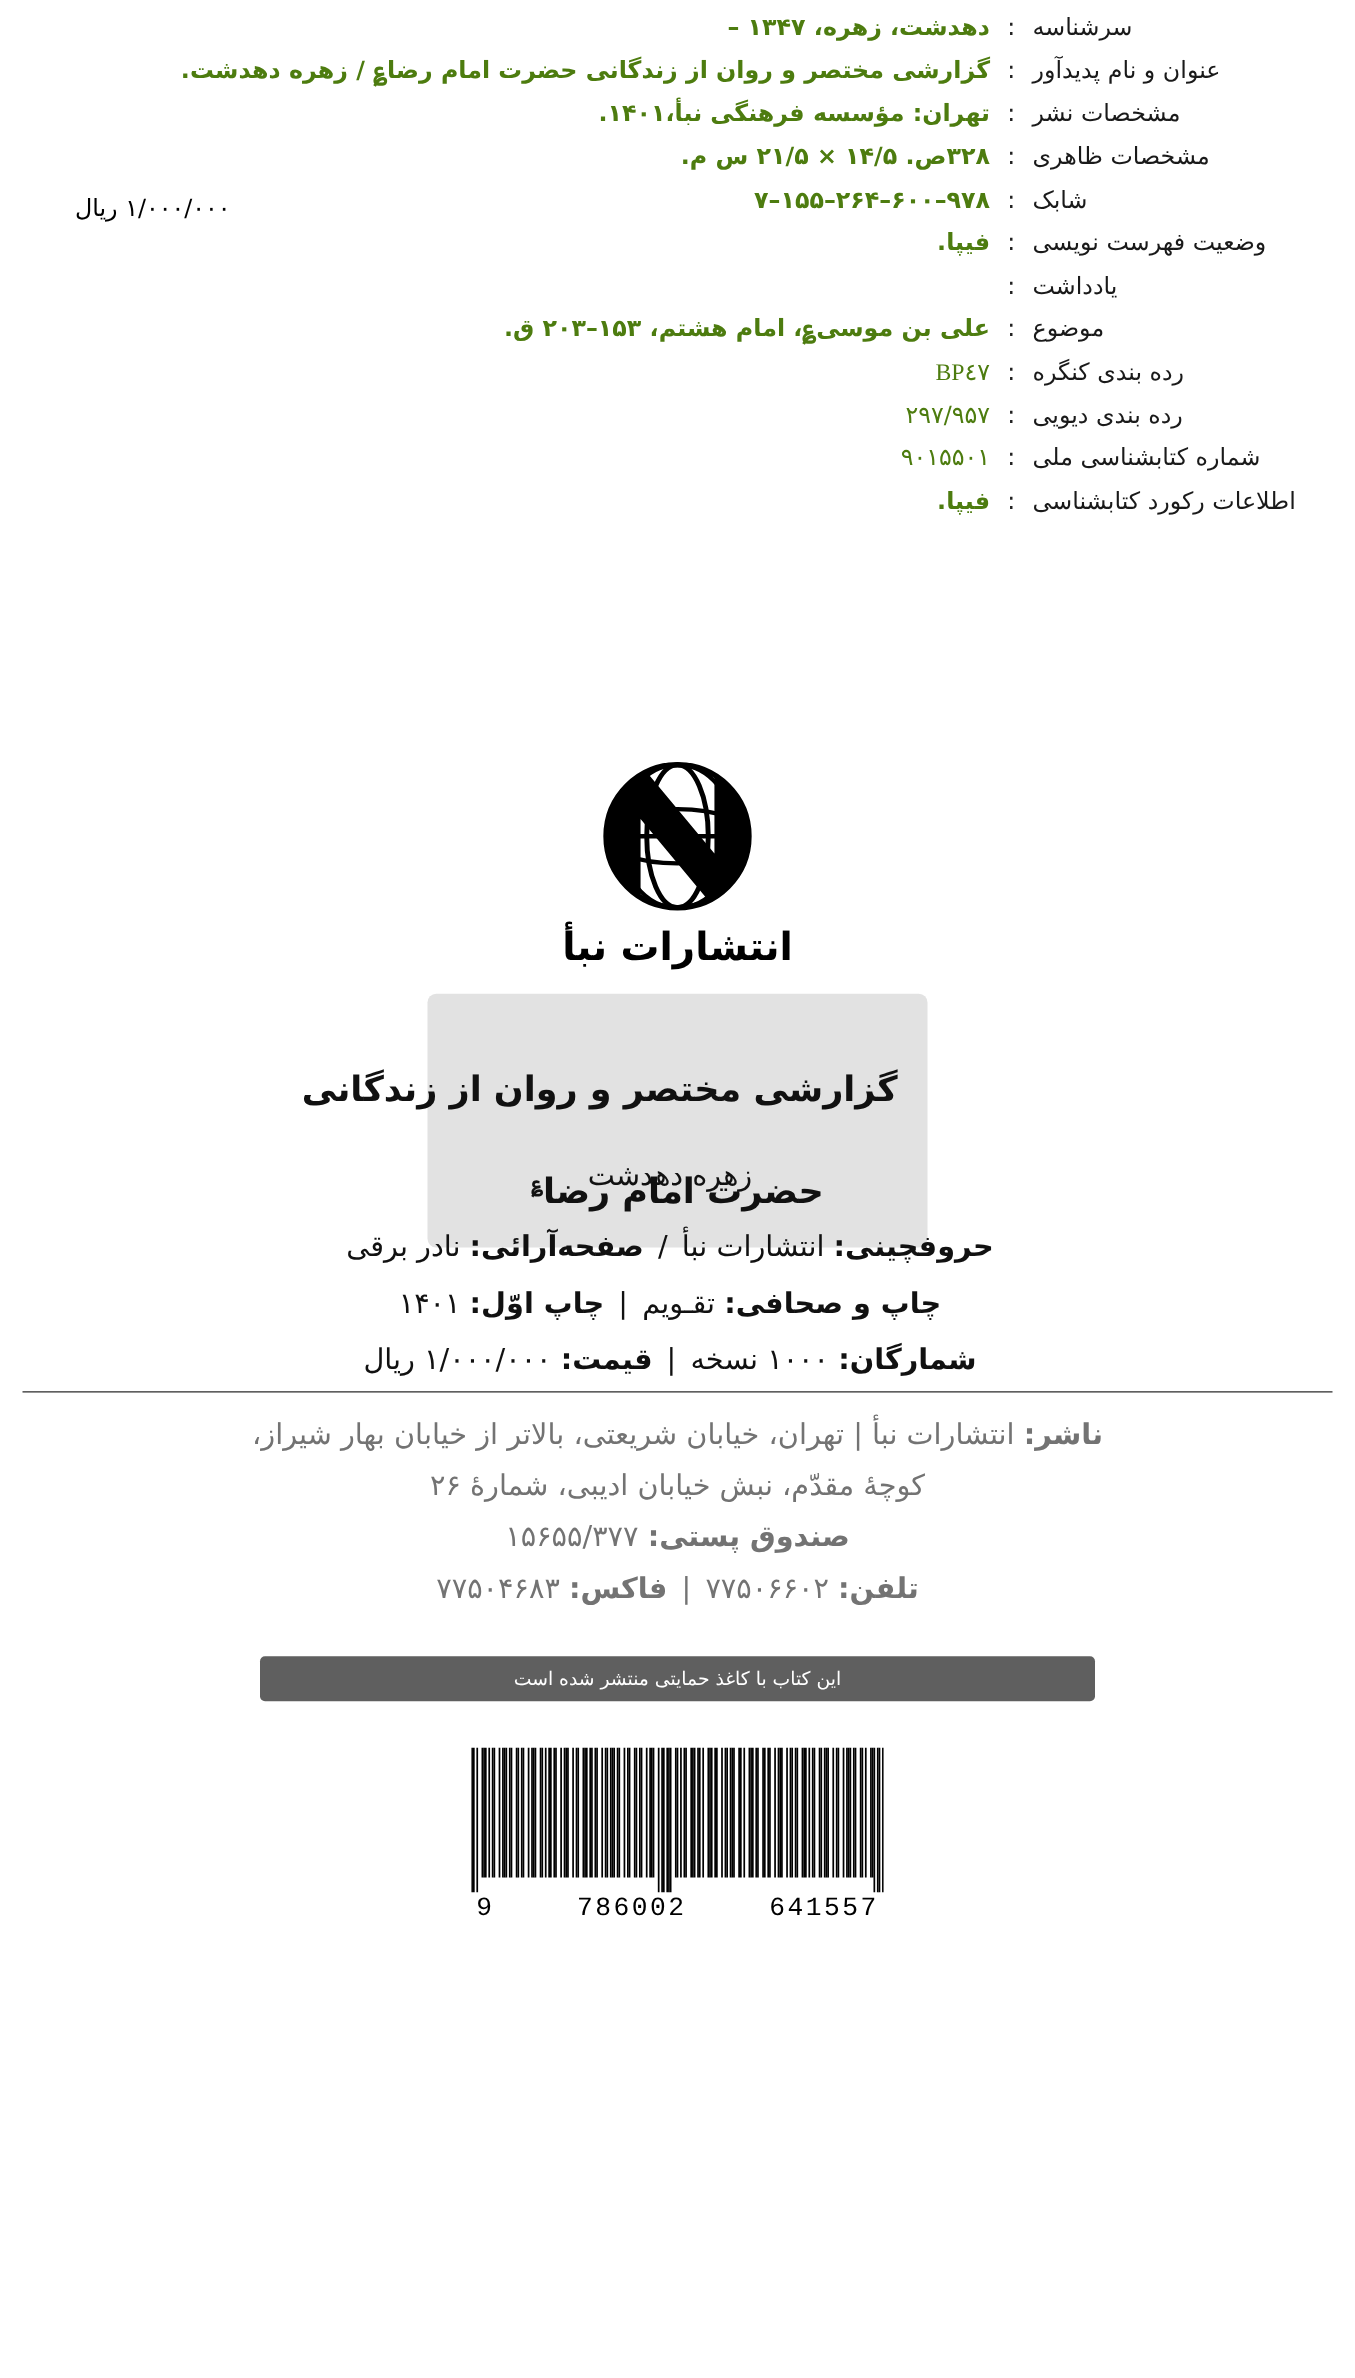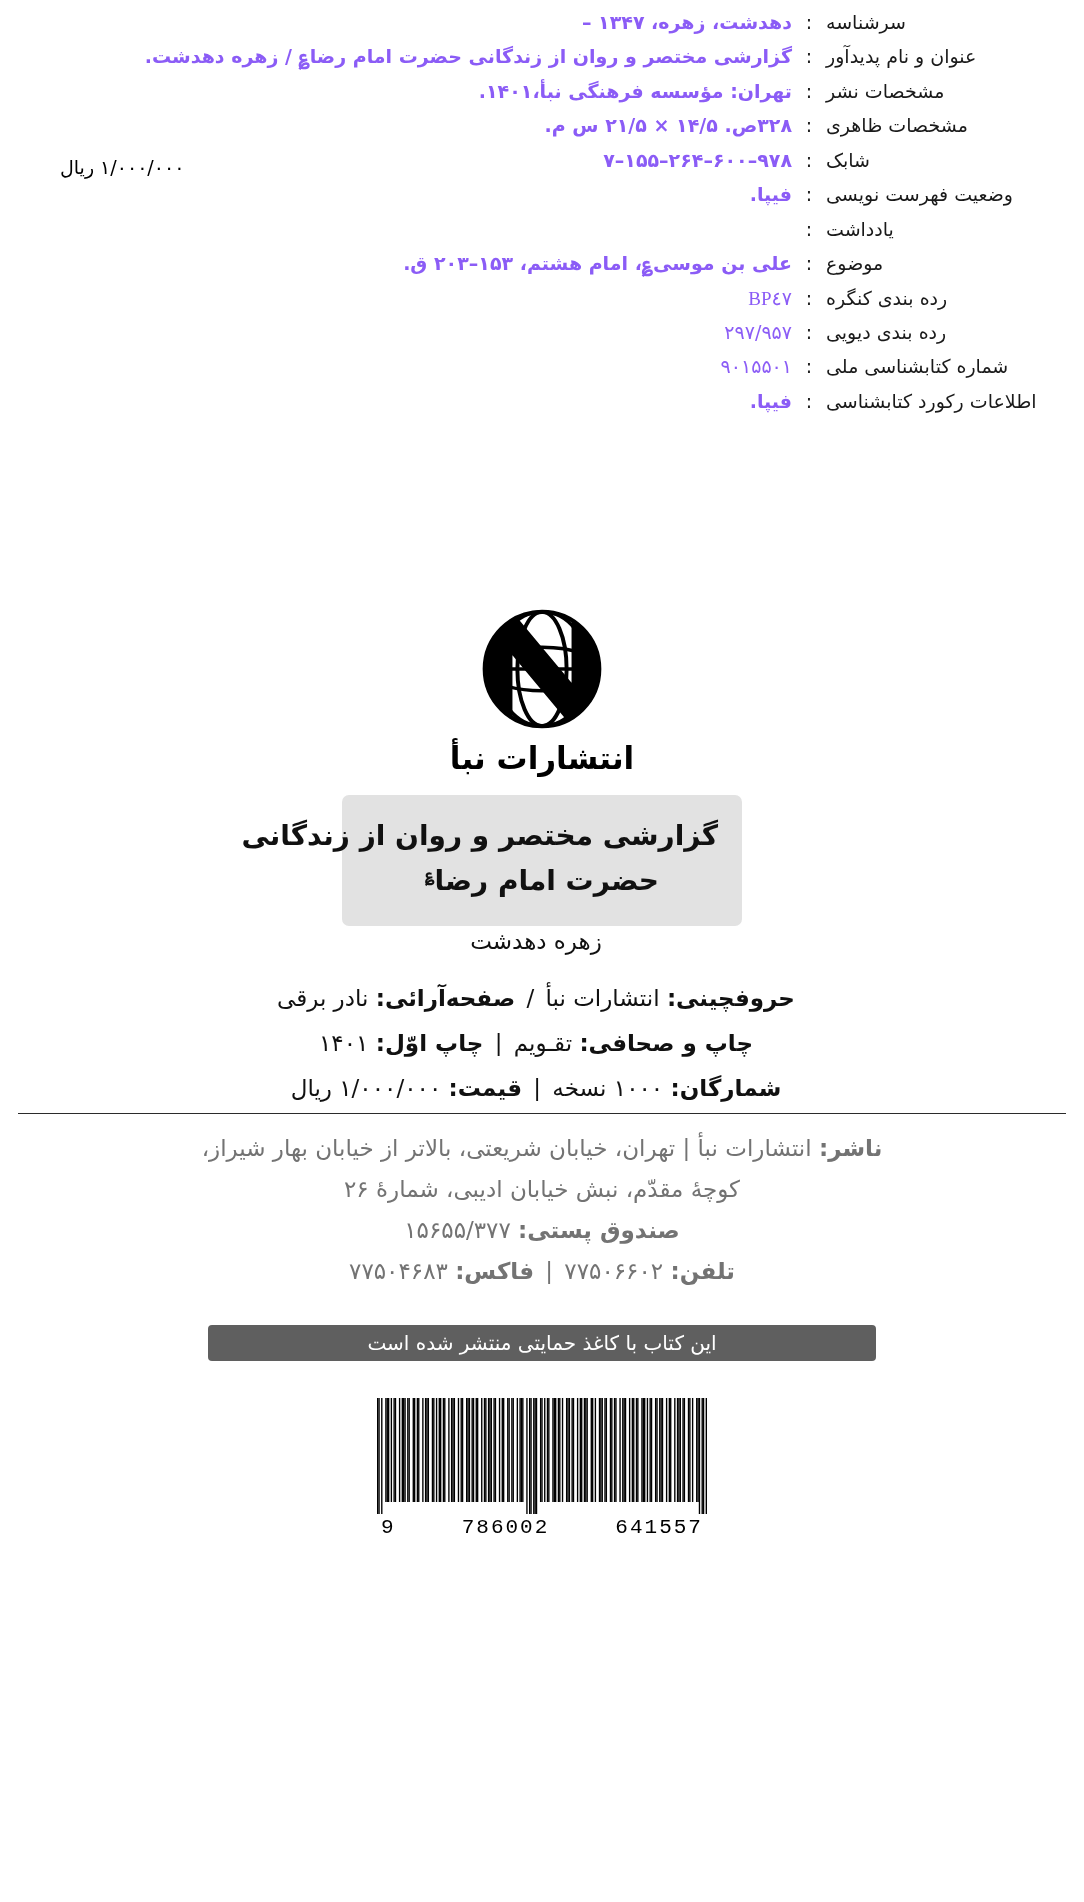--- a/index.html
+++ b/index.html
@@ -42,21 +42,21 @@
   .cip-colon {
     width: 34px;
     flex: 0 0 34px;
     text-align: center;
     color: #222;
   }
   .cip-value {
     flex: 1 1 auto;
     text-align: right;
     font-weight: 700;
-    color: #8b5cf6;
+    color: #4d7c0f;
     white-space: nowrap;
   }
   .cip-value.regular { font-weight: 400; }
   .cip-value.latin {
     direction: ltr;
     unicode-bidi: embed;
     font-family: "Liberation Serif", "DejaVu Serif", serif;
     font-weight: 400;
     display: block;
     text-align: right;
@@ -98,20 +98,21 @@
     border-radius: 7px;
     padding: 18px 24px 22px 24px;
     text-align: center;
   }
   .title-line {
     font-size: 28px;
     font-weight: 700;
     line-height: 1.62;
     color: #111;
     white-space: nowrap;
+    margin-top: 36px;
   }
   .honorific {
     font-size: 16px;
     vertical-align: super;
   }
 
   
   .credits {
     position: absolute;
     top: 928px;
@@ -169,21 +170,21 @@
     width: 668px;
     height: 36px;
     background: #5f5f5f;
     border-radius: 4px;
     display: flex;
     align-items: center;
     justify-content: center;
   }
   .banner span {
     color: #ffffff;
-    font-size: 20px;
+    font-size: 15px;
     font-weight: 400;
     letter-spacing: .3px;
   }
 
   
   .barcode-wrap {
     position: absolute;
     top: 1398px;
     left: 0;
     right: 0;

